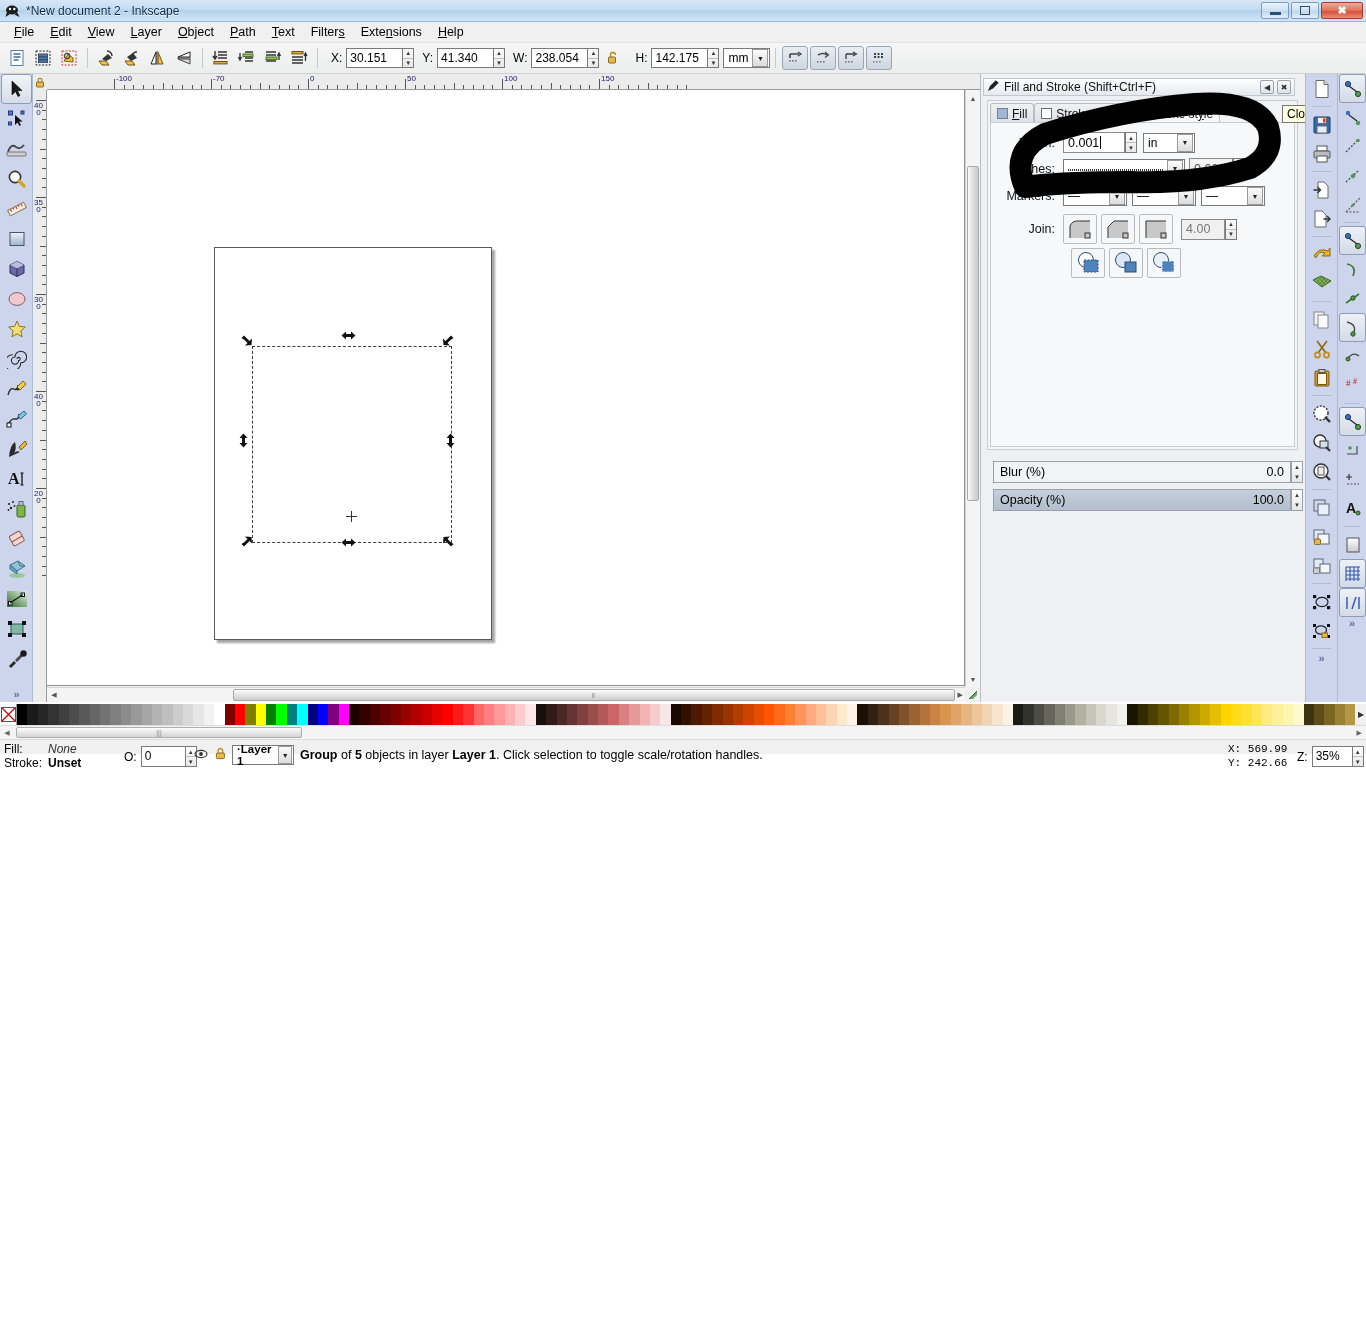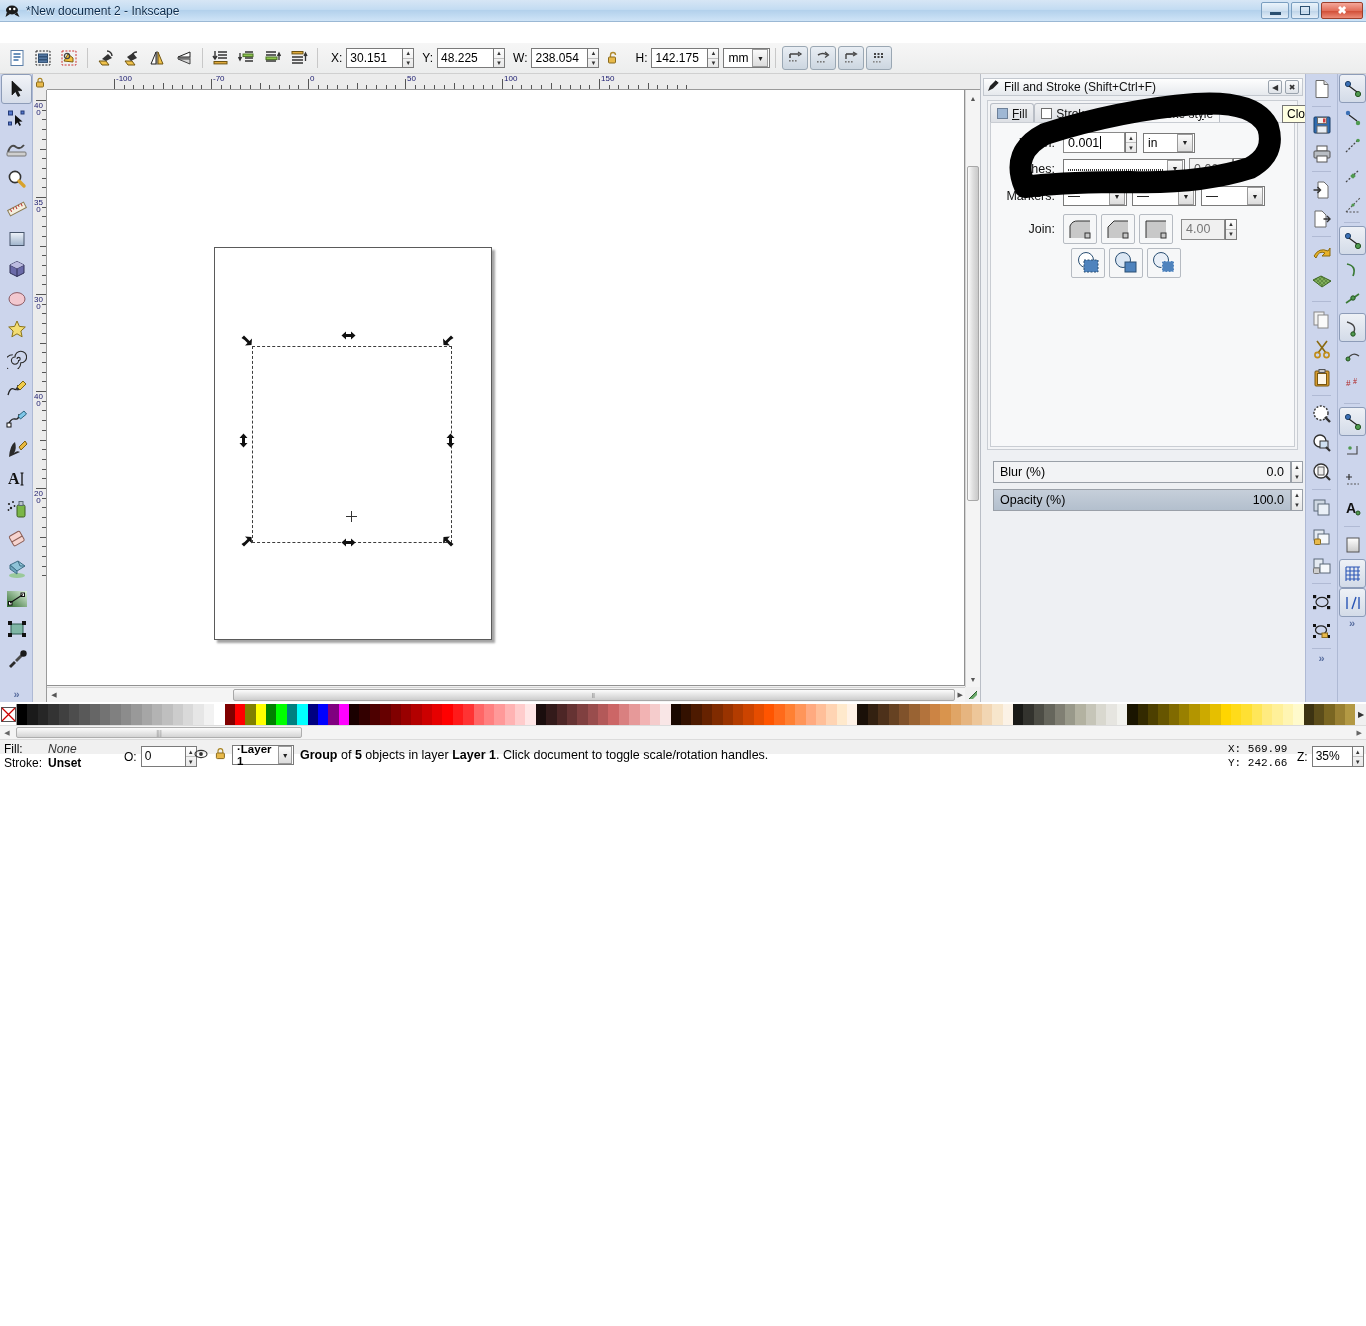--- a/index.html
+++ b/index.html
@@ -205,21 +205,21 @@
   .corner-btm {
     position:absolute; right:0; bottom:0; width:15px;height:15px;
     background:#f0f0f0; display:flex;align-items:center;justify-content:center;
   }
   
   .dock {
     position: absolute; left: 980px; top: 74px; width: 325px; height: 628px;
     background: #eef0f3; border-left: 1px solid #b9bec6;
   }
   .dock-title {
-    position: absolute; left: 2px; top: 4px; right: 2px; height: 18px;
+    position: absolute; left: 2px; top: 4px; right: 10px; height: 18px;
     display: flex; align-items: center;
     background: linear-gradient(to bottom,#fefefe,#e6e9ed);
     border: 1px solid #c3c8cf;
   }
   .dock-title .dt-icon { margin: 0 4px 0 3px; }
   .dock-title .dt-text { font-size: 12px; color: #111; flex: 1; }
   .dock-btn {
     width: 14px; height: 14px; margin-right: 3px;
     border: 1px solid #9aa3ad; border-radius: 2px;
     background: linear-gradient(to bottom,#fafbfc,#dfe3e8);
@@ -379,20 +379,32 @@
         </div>
       <div class="win-btn">
           <i class="wb-max"></i>
         </div>
       <div class="win-btn close">
           <i>✖</i>
         </div>
     </div>
   </div>
 
+  <div class="menubar">
+    <div class="menu-item"><u>F</u>ile</div>
+    <div class="menu-item"><u>E</u>dit</div>
+    <div class="menu-item"><u>V</u>iew</div>
+    <div class="menu-item"><u>L</u>ayer</div>
+    <div class="menu-item"><u>O</u>bject</div>
+    <div class="menu-item"><u>P</u>ath</div>
+    <div class="menu-item"><u>T</u>ext</div>
+    <div class="menu-item">Filter<u>s</u></div>
+    <div class="menu-item">Exte<u>n</u>sions</div>
+    <div class="menu-item"><u>H</u>elp</div>
+  </div>
 
   <div class="toolbar">
     <div class="tb-btn">
       <svg width="18" height="18" viewBox="0 0 18 18">
           <rect x="3" y="1.5" width="12" height="15" fill="#fff" stroke="#5a7ea8"></rect>
           <g stroke="#3a6ea5" stroke-width="1.3">
             <path d="M5.5 5h7M5.5 8h7M5.5 11h5"></path>
           </g>
         </svg>
     </div>
@@ -484,21 +496,21 @@
     <span class="tb-label">X:</span>
     <div class="spin-wrap">
       <div class="spin-input" style="width:56px;line-height:18px;">30.151</div>
       <div class="spin-btns">
           <span>▲</span>
           <span>▼</span>
         </div>
     </div>
     <span class="tb-label">Y:</span>
     <div class="spin-wrap">
-      <div class="spin-input" style="width:56px;line-height:18px;">48.225</div>
+      <div class="spin-input" style="width:56px;line-height:18px;">41.340</div>
       <div class="spin-btns">
           <span>▲</span>
           <span>▼</span>
         </div>
     </div>
     <span class="tb-label">W:</span>
     <div class="spin-wrap">
       <div class="spin-input" style="width:56px;line-height:18px;">238.054</div>
       <div class="spin-btns">
           <span>▲</span>
@@ -1552,21 +1564,21 @@
     </div>
 
     <div class="layer-combo">
       <div class="combo" style="width:62px;justify-content:space-between;">
         <span class="cv" style="font-weight:bold;font-size:11.5px;">·Layer 1</span>
         <span class="carrow">▼</span>
       </div>
     </div>
 
     <div class="status-msg">
-      <b>Group</b><span> of </span><b>5</b><span> objects in layer </span><b>Layer 1</b><span>. Click document to toggle scale/rotation handles.</span>
+      <b>Group</b><span> of </span><b>5</b><span> objects in layer </span><b>Layer 1</b><span>. Click selection to toggle scale/rotation handles.</span>
     </div>
 
     <div class="coords">
       <div><span class="lbl">X:</span> <span>569.99</span></div>
       <div><span class="lbl">Y:</span> <span>242.66</span></div>
     </div>
 
     <div class="zoomwrap">
       <span style="margin-right:4px;">Z:</span>
       <div class="spin-input" style="width:40px;line-height:19px;height:21px;">35%</div>

